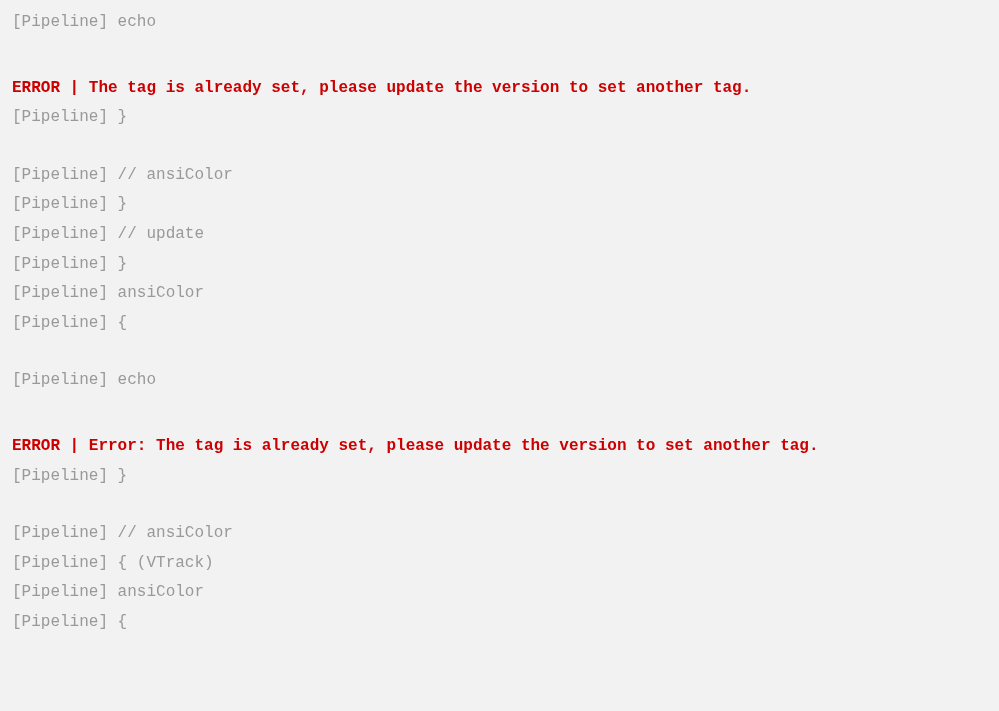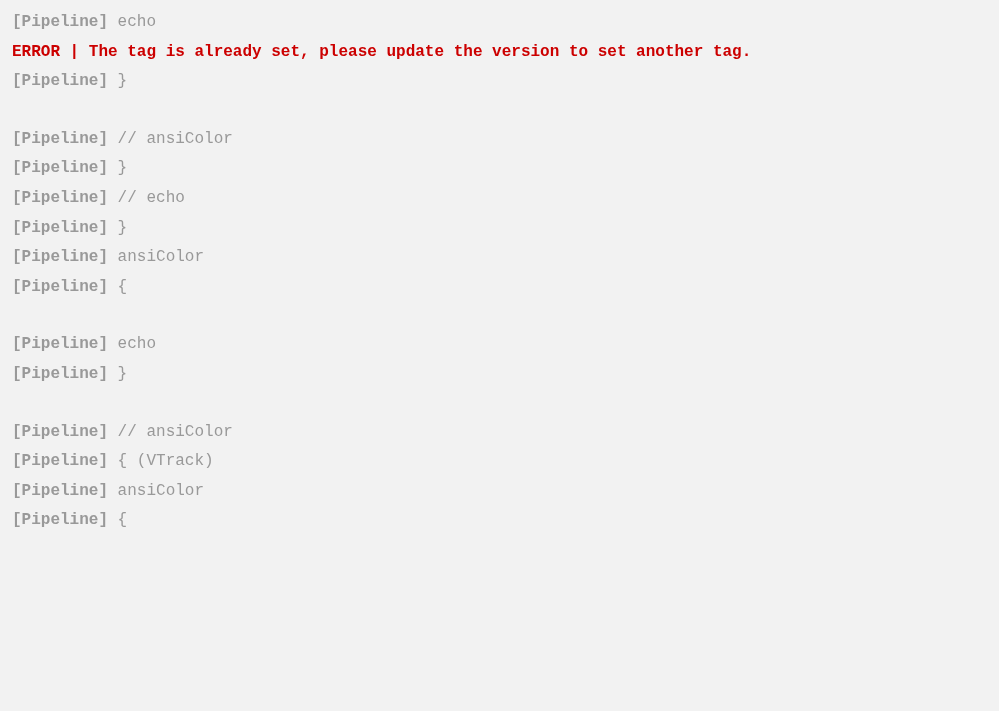--- a/index.html
+++ b/index.html
@@ -12,48 +12,50 @@
       overflow: hidden;
       width: 999px;
       height: 711px;
       box-sizing: border-box;
     }
     .line {
       white-space: pre;
     }
     .pipe-prefix {
       color: #999;
-      font-weight: 700;
+      font-weight: 400;
     }
     .pipe-text {
       color: #999;
     }
     .err-line {
       color: #c00;
       font-weight: 700;
+      margin-top: 36px;
     }
     .spacer {
       height: 28px;
     }
   </style>
 </head>
 <body>
 
 <div id="console">
     <div class="line"><span class="pipe-prefix">[Pipeline]</span><span class="pipe-text"> echo</span></div>
     <div class="line err-line"><span>ERROR | The tag is already set, please update the version to set another tag.</span></div>
     <div class="line"><span class="pipe-prefix">[Pipeline]</span><span class="pipe-text"> }</span></div>
     <div class="spacer"></div>
     <div class="line"><span class="pipe-prefix">[Pipeline]</span><span class="pipe-text"> // ansiColor</span></div>
     <div class="line"><span class="pipe-prefix">[Pipeline]</span><span class="pipe-text"> }</span></div>
-    <div class="line"><span class="pipe-prefix">[Pipeline]</span><span class="pipe-text"> // echo</span></div>
+    <div class="line"><span class="pipe-prefix">[Pipeline]</span><span class="pipe-text"> // update</span></div>
     <div class="line"><span class="pipe-prefix">[Pipeline]</span><span class="pipe-text"> }</span></div>
     <div class="line"><span class="pipe-prefix">[Pipeline]</span><span class="pipe-text"> ansiColor</span></div>
     <div class="line"><span class="pipe-prefix">[Pipeline]</span><span class="pipe-text"> {</span></div>
     <div class="spacer"></div>
     <div class="line"><span class="pipe-prefix">[Pipeline]</span><span class="pipe-text"> echo</span></div>
+    <div class="line err-line"><span>ERROR | Error: The tag is already set, please update the version to set another tag.</span></div>
     <div class="line"><span class="pipe-prefix">[Pipeline]</span><span class="pipe-text"> }</span></div>
     <div class="spacer"></div>
     <div class="line"><span class="pipe-prefix">[Pipeline]</span><span class="pipe-text"> // ansiColor</span></div>
     <div class="line"><span class="pipe-prefix">[Pipeline]</span><span class="pipe-text"> { (VTrack)</span></div>
     <div class="line"><span class="pipe-prefix">[Pipeline]</span><span class="pipe-text"> ansiColor</span></div>
     <div class="line"><span class="pipe-prefix">[Pipeline]</span><span class="pipe-text"> {</span></div>
   </div>
 
 </body></html>

